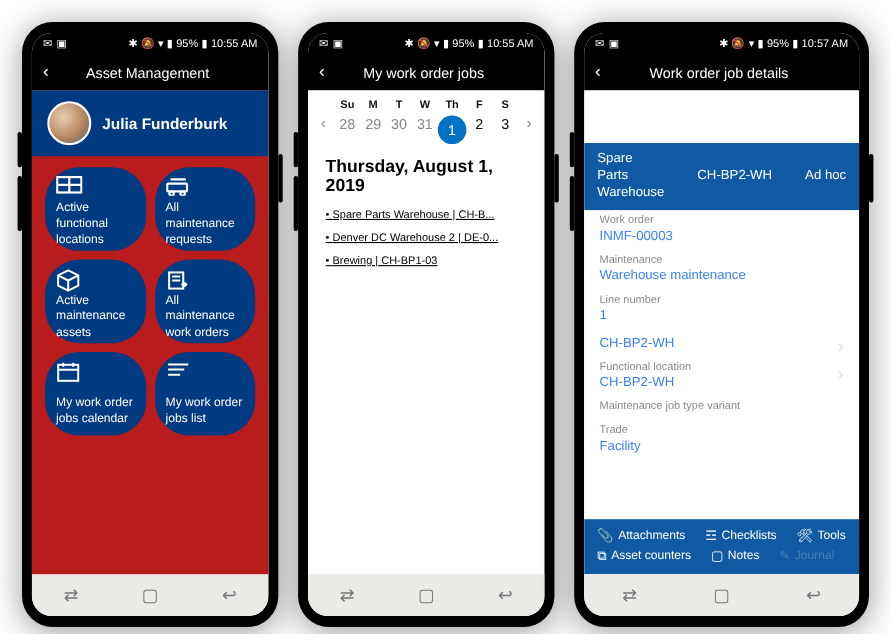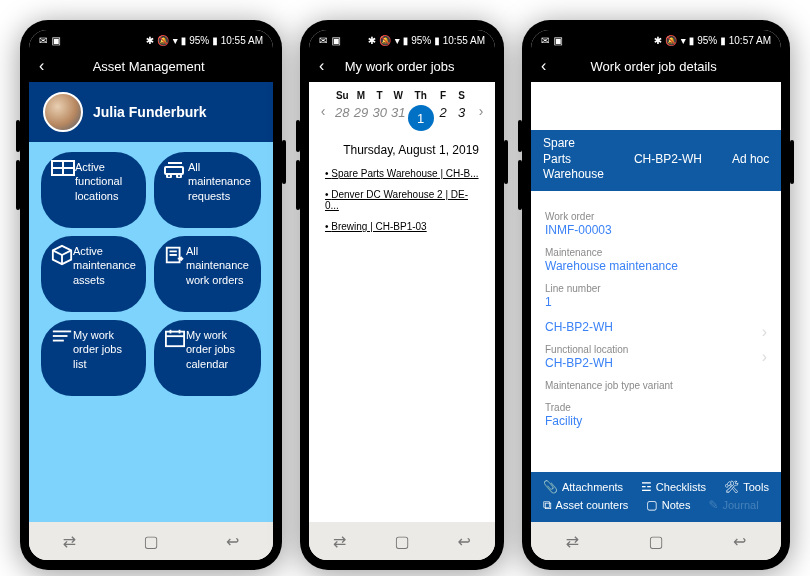--- a/index.html
+++ b/index.html
@@ -61,21 +61,21 @@
   .navbar {
     height:38px;
     background:#eceae6;
     display:flex;
     justify-content:space-around;
     align-items:center;
     color:#777;
     font-size:16px;
   }
   
-  .s1 { background:#7dd3fc; height:100%; }
+  .s1 { background:#b91c1c; height:100%; }
   .user-band {
     background:#003a80;
     display:flex; align-items:center; gap:10px;
     padding:10px 14px;
     color:#fff; font-weight:600; font-size:14px;
   }
   .avatar {
     width:36px; height:36px; border-radius:50%;
     border:2px solid #fff;
     background:radial-gradient(circle at 35% 35%, #e8cfb2 0%, #b88860 55%, #4a5c70 100%);
@@ -84,56 +84,56 @@
     padding:10px 12px;
     display:grid;
     grid-template-columns: 1fr 1fr;
     gap:8px;
   }
   .tile {
     background:#003a80;
     color:#fff;
     height:76px;
     padding:8px 10px;
-    display:flex; flex-direction:row; justify-content:space-between;
+    display:flex; flex-direction:column; justify-content:space-between;
     font-size:11px;
     line-height:1.3;
     box-sizing:border-box;
     border-radius:31px;
   }
   .tile .ic { height:22px; color:#fff; }
   
   .cal-head {
     display:flex; align-items:center;
     padding:8px 4px 0 4px;
   }
   .cal-arrow { width:20px; text-align:center; color:#888; font-size:14px;}
   .cal-grid { flex:1; display:grid; grid-template-columns:repeat(7,1fr); text-align:center; }
   .dow { font-size:10px; font-weight:600; color:#111; }
-  .daynum { font-size:13px; color:#888; padding-top:4px;font-style:italic;}
+  .daynum { font-size:13px; color:#888; padding-top:4px;}
   .daynum.cur { color:#111; }
   .sel-wrap { display:flex; align-items:center; justify-content:center; padding-top:4px;}
   .sel-circle { width:26px; height:26px; border-radius:50%; background:#0071c5; display:flex; align-items:center; justify-content:center; color:#fff; font-size:13px;}
-  .date-label { font-weight:400; font-size:12px; padding:12px 16px 6px 16px;text-align:right; }
+  .date-label { font-weight:700; font-size:16px; padding:12px 16px 6px 16px; }
   .bullet-list { padding:0 16px; font-size:10px;text-decoration:underline; }
   .bullet-list div { padding:5px 0; }
   
   .s3 { height:100%; display:flex; flex-direction:column; background:#fff;margin-top:48px;}
   .tabs {
     background:#0f5aa3;
     color:#fff;
     display:flex;
     align-items:center;
     font-size:12px;
     padding:6px 12px 8px 12px;
     gap:30px;
     white-space:nowrap;
   }
   .tabs div { line-height:1.3; }
-  .fields { padding:20px 14px; font-size:12px; }
+  .fields { padding:4px 14px; font-size:12px; }
   .field { margin-bottom:10px; position:relative;}
   .field .lbl { color:#8a8a8a; font-size:10px; }
   .field .val { font-size:12px; color:#3b82f6; padding-top:1px;}
   .field.chev::after {
     content:"›"; position:absolute; right:0; top:4px; color:#ddd; font-size:16px;
   }
   .bottom-bar {
     background:#0f5aa3;
     color:#fff;
     font-size:11px;
@@ -216,38 +216,38 @@
                 <rect x="3" y="4" width="14" height="16"></rect>
                 <line x1="6" y1="8" x2="14" y2="8"></line>
                 <line x1="6" y1="12" x2="14" y2="12"></line>
                 <path d="M15 16 L20 16 M18 14 L20 16 L18 18"></path>
               </svg>
           </div>
           <span>All maintenance work orders</span>
         </div>
         <div class="tile">
           <div class="ic">
-            <svg width="22" height="16" viewBox="0 0 24 16">
-                <line x1="2" y1="3" x2="22" y2="3"></line>
-                <line x1="2" y1="8" x2="18" y2="8"></line>
-                <line x1="2" y1="13" x2="14" y2="13"></line>
-              </svg>
-          </div>
-          <span>My work order jobs list</span>
-        </div>
-        <div class="tile">
-          <div class="ic">
             <svg width="22" height="20" viewBox="0 0 24 22">
                 <rect x="2" y="4" width="20" height="16"></rect>
                 <line x1="2" y1="9" x2="22" y2="9"></line>
                 <line x1="7" y1="2" x2="7" y2="6"></line>
                 <line x1="17" y1="2" x2="17" y2="6"></line>
               </svg>
           </div>
           <span>My work order jobs calendar</span>
+        </div>
+        <div class="tile">
+          <div class="ic">
+            <svg width="22" height="16" viewBox="0 0 24 16">
+                <line x1="2" y1="3" x2="22" y2="3"></line>
+                <line x1="2" y1="8" x2="18" y2="8"></line>
+                <line x1="2" y1="13" x2="14" y2="13"></line>
+              </svg>
+          </div>
+          <span>My work order jobs list</span>
         </div>
       </div>
     </div>
     <div class="navbar">
       <span>⇄</span>
       <span>▢</span>
       <span>↩</span>
     </div>
   </div>
 </div>

